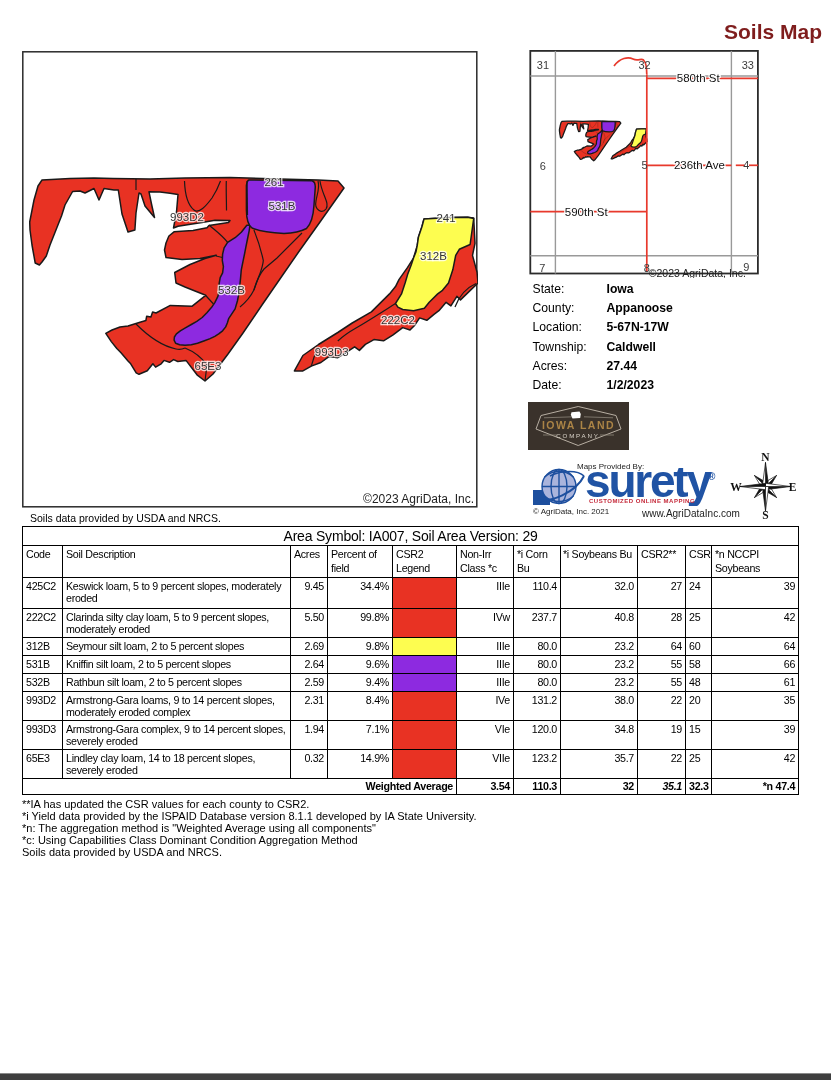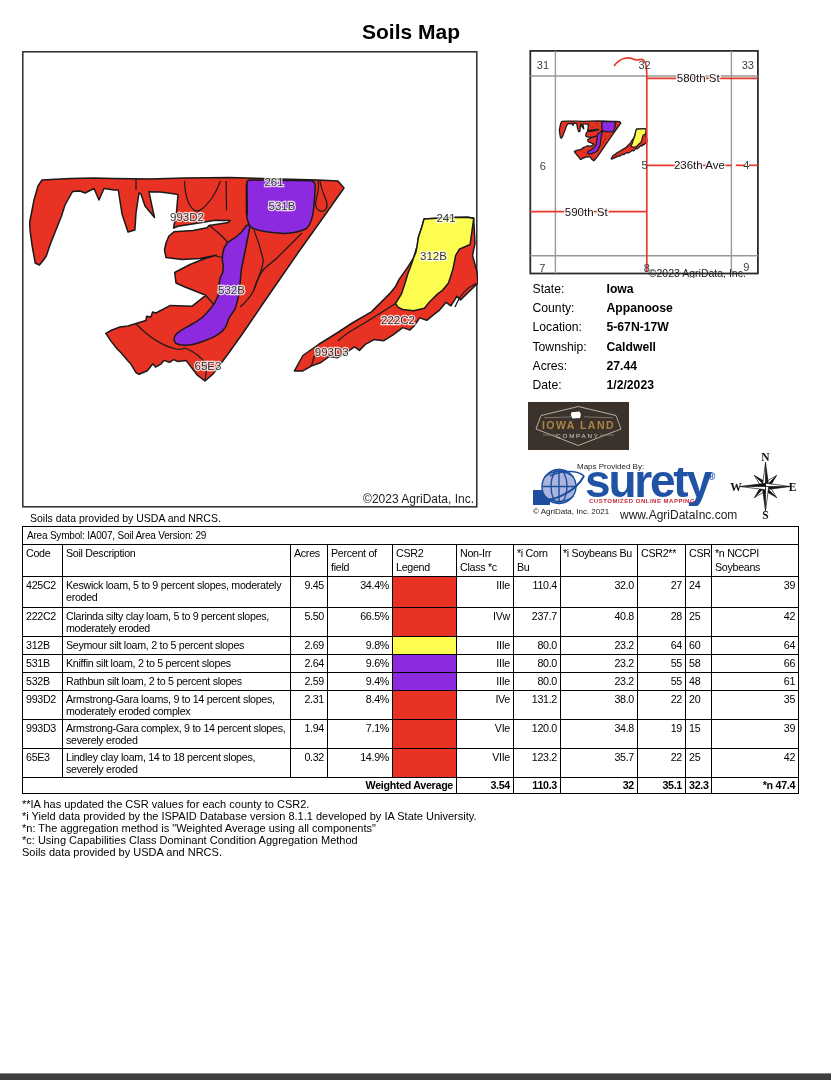--- a/index.html
+++ b/index.html
@@ -7,21 +7,21 @@
   .abs{position:absolute;}
   svg text{font-family:"Liberation Sans",sans-serif;}
   .maplab{font-size:11.5px;fill:#333;paint-order:stroke;stroke:rgba(255,255,255,0.78);stroke-width:2.4px;}
   .roadlab{font-size:11.5px;fill:#111;paint-order:stroke;stroke:#ffffff;stroke-width:2.4px;}
   .secnum{font-size:11px;fill:#3c3c3c;}
 </style>
 </head>
 <body>
 <div id="page">
 
-<div class="abs" style="left:0;top:20px;width:822px;text-align:center;font-size:21px;font-weight:bold;color:#000000;">Soils Map</div>
+<div class="abs" style="left:0;top:20px;width:822px;text-align:right;font-size:21px;font-weight:bold;color:#7f1d1d;">Soils Map</div>
 
 <svg class="abs" style="left:22px;top:51px;" width="456" height="457" viewBox="22 51 456 457">
   <defs>
     <g id="fields">
 
       <path d="M42,180 L70,178.5 L94,178 L113,178.5 L150,179 L185,178 L230,177.5 L280,179 L318,180 L338,181
                L344,188 L320,222 L300,250 L282,276 L262,305 L243,333 L228,354 L213,374 L205,381
                L197,374.8 L186,360.4 L177.8,361.5 L173.6,359.6 L169.5,362.3 L164,360.4 L161.2,363.8 L155.6,367.1 L152.9,363.8 L147.3,370.7 L139,374.3 L136.2,372.9 L130.7,363.8 L128,361 L121,352.7 L116.8,348.5 L111.3,341.6 L105.8,333.3
                L112,330 L120,327 L128,326 L140,322.2 L145.9,320.5 L146.7,316.2 L150.9,317 L152.6,312.1 L156,313 L170.3,305.4 L192.2,306.2
                L205.7,295.3
@@ -187,21 +187,21 @@
     <path d="M52,8 C46,2 30,2 18,8" stroke="#1d4f9e" stroke-width="1.6" fill="none"></path>
   </g>
 
   <text x="53" y="28.5" font-size="46" font-weight="bold" fill="#2053a4" letter-spacing="-2.2">surety</text>
   <text x="176" y="12" font-size="10" font-weight="bold" fill="#2053a4">®</text>
 
   <text x="57" y="35" font-size="6" font-weight="bold" fill="#c5293a" letter-spacing="0.5">CUSTOMIZED ONLINE MAPPING</text>
 </svg>
 
 <div class="abs" style="left:533px;top:507px;font-size:8px;color:#222;">© AgriData, Inc. 2021</div>
-<div class="abs" style="left:620px;top:507.5px;font-size:12px;color:#222;">www.AgriDataInc.com</div>
+<div class="abs" style="left:642px;top:507.5px;font-size:10px;color:#222;">www.AgriDataInc.com</div>
 
 <svg class="abs" style="left:728px;top:450px;" width="76" height="76" viewBox="0 0 76 76">
   <g transform="translate(37.5,36.5)">
     <g stroke="#111" stroke-width="0.7">
 
       <path d="M0,0 L-11,-11 L-2.5,-6 Z" fill="#111"></path>
       <path d="M0,0 L-11,-11 L-6,-2.5 Z" fill="#fff"></path>
       <path d="M0,0 L11,-11 L6,-2.5 Z" fill="#111"></path>
       <path d="M0,0 L11,-11 L2.5,-6 Z" fill="#fff"></path>
       <path d="M0,0 L11,11 L2.5,6 Z" fill="#111"></path>
@@ -239,21 +239,21 @@
         <col style="width:57px">
         <col style="width:47px">
         <col style="width:77px">
         <col style="width:48px">
         <col style="width:26px">
         <col style="width:87px">
   </colgroup>
 
   <tbody>
         <tr style="height:18px;">
-          <td colspan="11" class="tc" style="border:1.5px solid #000;padding:1px 4px;font-size:10px;letter-spacing:-0.2px;">Area Symbol: IA007, Soil Area Version: 29</td>
+          <td colspan="11" class="tc" style="border:1.5px solid #000;padding:1px 4px;font-size:14px;letter-spacing:-0.2px;text-align:center;">Area Symbol: IA007, Soil Area Version: 29</td>
         </tr>
 
   <tr style="height:31px;">
     <td class="th">Code</td>
           <td class="th">Soil Description</td>
           <td class="th">Acres</td>
           <td class="th">Percent of field</td>
           <td class="th">CSR2 Legend</td>
           <td class="th">Non-Irr Class *c</td>
           <td class="th">*i Corn Bu</td>
@@ -272,21 +272,21 @@
           <td class="td r">110.4</td>
           <td class="td r">32.0</td>
           <td class="td r">27</td>
           <td class="td">24</td>
           <td class="td r">39</td>
         </tr>
   <tr style="height:29px;">
           <td class="td">222C2</td>
           <td class="td">Clarinda silty clay loam, 5 to 9 percent slopes, moderately eroded</td>
           <td class="td r">5.50</td>
-          <td class="td r">66.5%</td>
+          <td class="td r">99.8%</td>
           <td class="leg" style="background:#e83223;"></td>
           <td class="td r">IVw</td>
           <td class="td r">237.7</td>
           <td class="td r">40.8</td>
           <td class="td r">28</td>
           <td class="td">25</td>
           <td class="td r">42</td>
         </tr>
   <tr style="height:18px;">
           <td class="td">312B</td>
@@ -364,21 +364,21 @@
           <td class="td r">35.7</td>
           <td class="td r">22</td>
           <td class="td">25</td>
           <td class="td r">42</td>
         </tr>
   <tr style="height:16px;font-weight:bold;">
           <td colspan="5" class="td r" style="padding-top:1px;">Weighted Average</td>
           <td class="td r" style="padding-top:1px;">3.54</td>
           <td class="td r" style="padding-top:1px;">110.3</td>
           <td class="td r" style="padding-top:1px;">32</td>
-          <td class="td r" style="padding-top:1px;">35.1</td>
+          <td class="td r" style="padding-top:1px;font-style:italic;">35.1</td>
           <td class="td" style="padding-top:1px;">32.3</td>
           <td class="td r" style="padding-top:1px;">*n 47.4</td>
         </tr>
 </tbody>
     </table>
 <style>
   .th{border:1.5px solid #000;padding:2px 3px;vertical-align:top;font-weight:normal;text-align:left;line-height:13.5px;letter-spacing:-0.3px;}
   .td{border:1.5px solid #000;padding:1.5px 3px;vertical-align:top;line-height:12.5px;letter-spacing:-0.3px;}
   .td.r{text-align:right;}
   .leg{border:1.5px solid #000;padding:0;}

